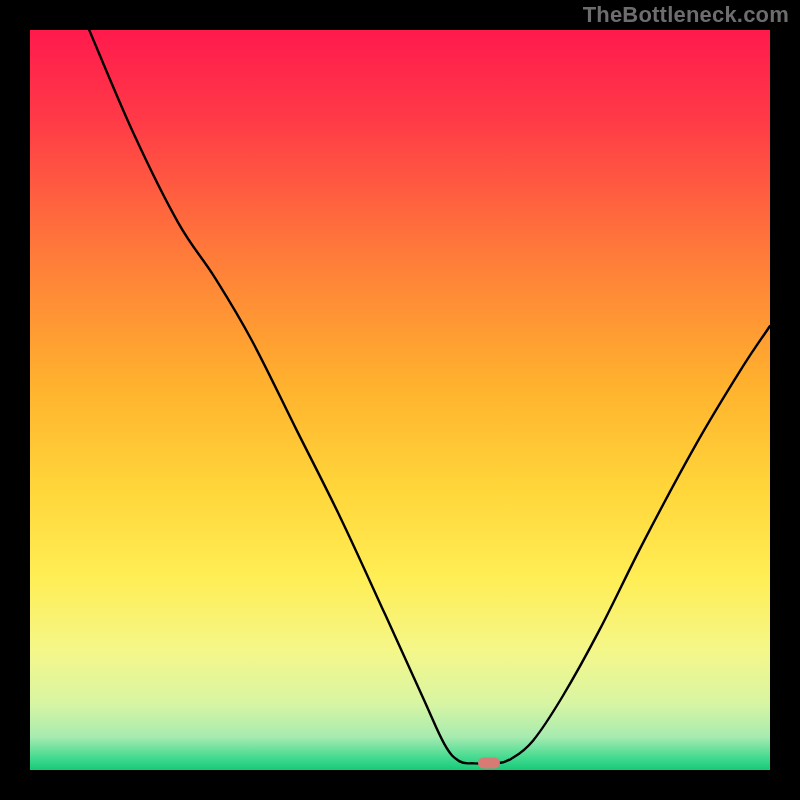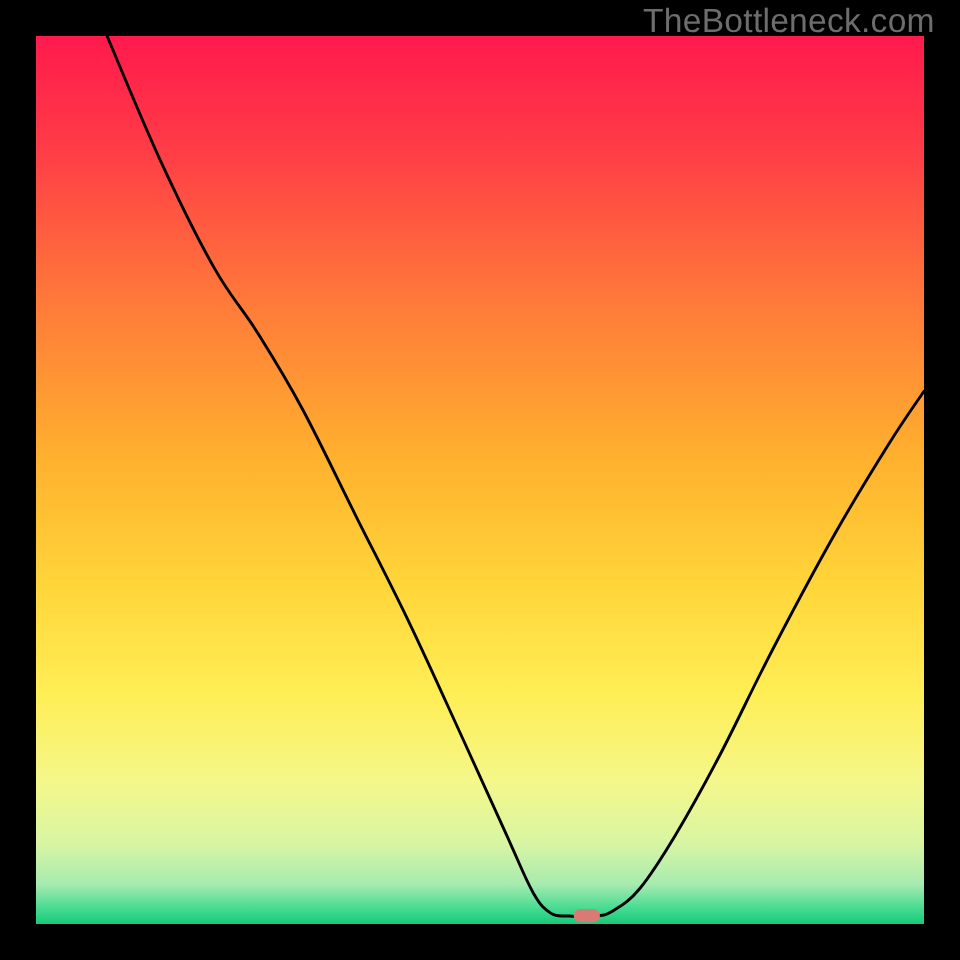--- a/index.html
+++ b/index.html
@@ -13,24 +13,24 @@
   }
   .frame {
     position: relative;
     width: 800px;
     height: 800px;
     background: #000;
   }
   .watermark {
     position: absolute;
     top: 2px;
-    right: 21px;
+    right: 11px;
     color: #6d6d6d;
-    font-size: 28px;
-    font-weight: 400;
+    font-size: 22px;
+    font-weight: 700;
     letter-spacing: 0.2px;
     z-index: 10;
   }
   .plot-area {
     position: absolute;
     left: 30px;
     top: 30px;
     width: 740px;
     height: 740px;
     overflow: hidden;

